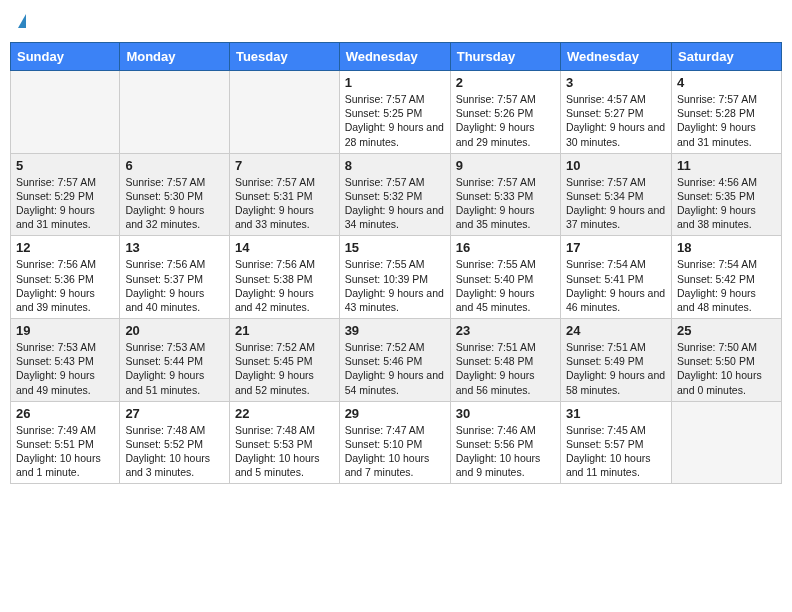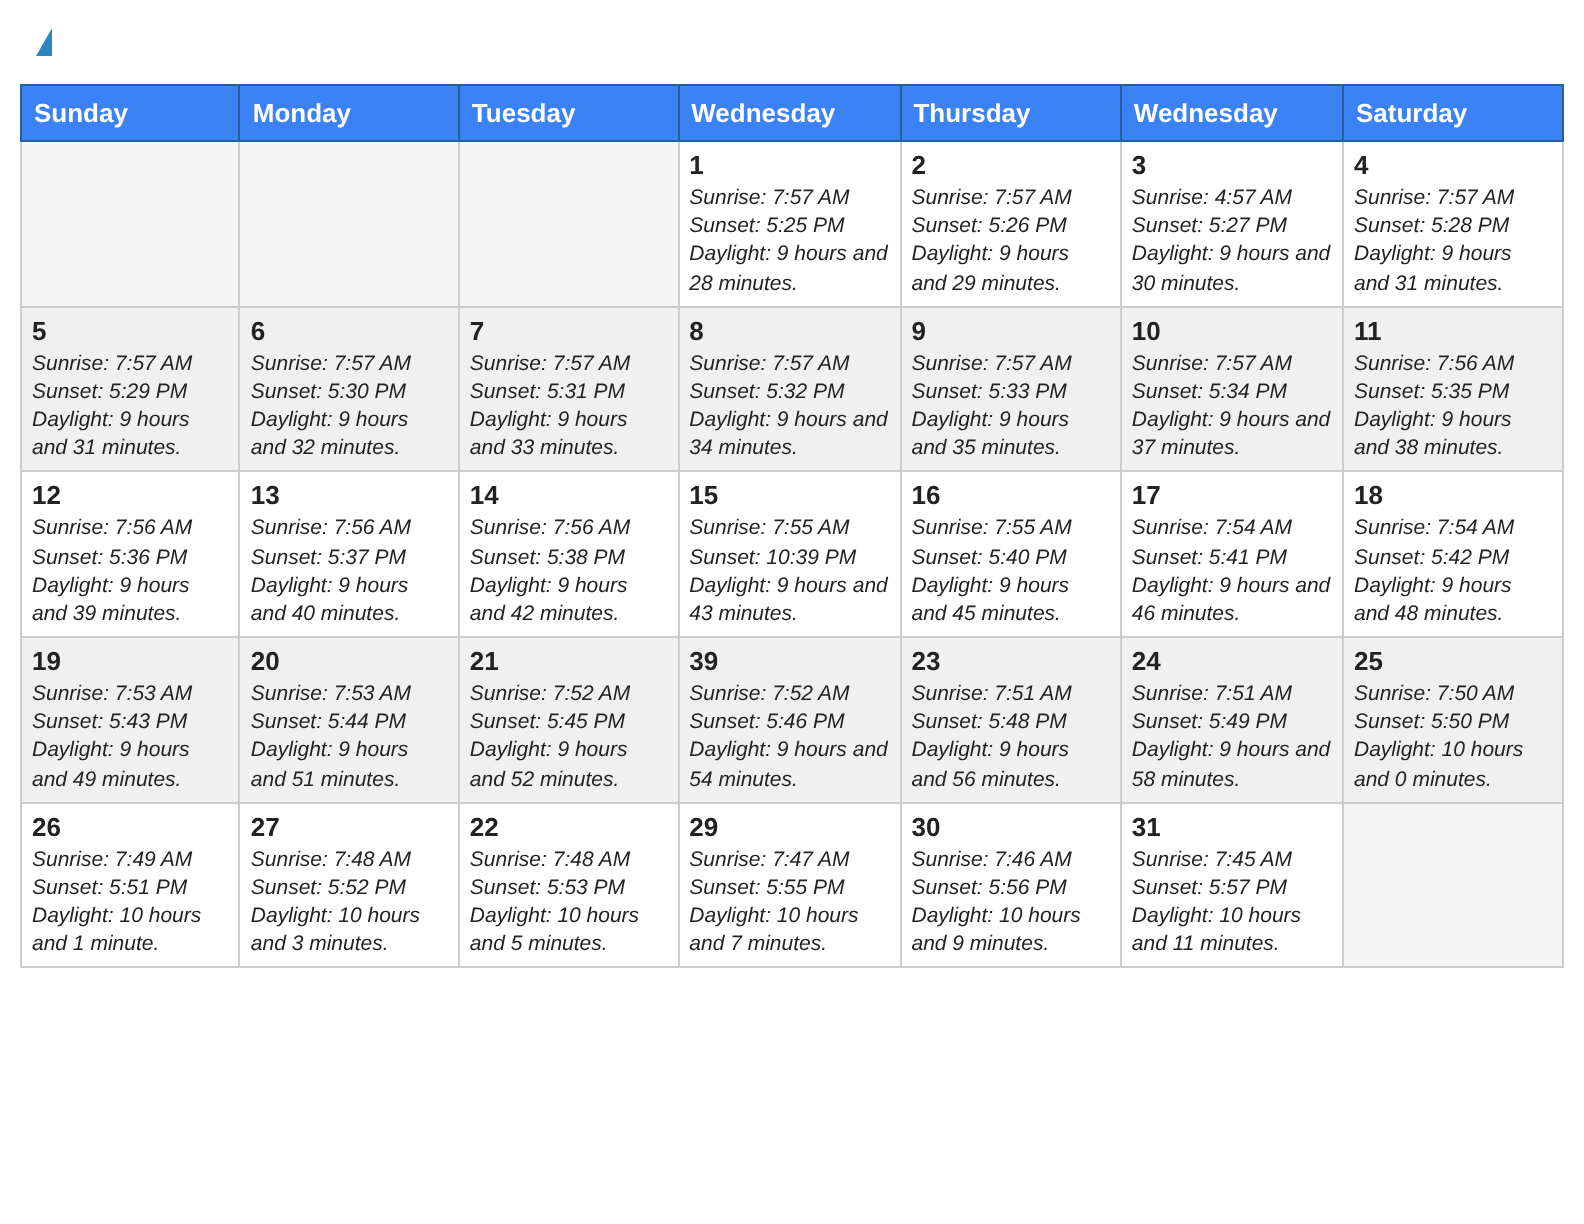--- a/index.html
+++ b/index.html
@@ -84,21 +84,20 @@
     }
     .day-num {
       font-size: 13px;
       font-weight: bold;
       margin-bottom: 2px;
     }
     .day-detail {
       font-size: 10.5px;
       line-height: 1.35;
       color: #222;
-      font-style: italic;
     }
     .row-shaded td {
       background: #f0f0f0;
     }
   </style>
 </head>
 <body>
 
 <div class="header">
   <div class="logo">
@@ -198,21 +197,21 @@
         </td>
         <td>
           <div class="day-num">10</div>
           <div class="day-detail">Sunrise: 7:57 AM
 Sunset: 5:34 PM
 Daylight: 9 hours
 and 37 minutes.</div>
         </td>
         <td>
           <div class="day-num">11</div>
-          <div class="day-detail">Sunrise: 7:56 AM
+          <div class="day-detail">Sunrise: 4:56 AM
 Sunset: 5:35 PM
 Daylight: 9 hours
 and 38 minutes.</div>
         </td>
       </tr>
       <tr>
         <td>
           <div class="day-num">12</div>
           <div class="day-detail">Sunrise: 7:56 AM
 Sunset: 5:36 PM
@@ -331,21 +330,21 @@
         <td>
           <div class="day-num">22</div>
           <div class="day-detail">Sunrise: 7:48 AM
 Sunset: 5:53 PM
 Daylight: 10 hours
 and 5 minutes.</div>
         </td>
         <td>
           <div class="day-num">29</div>
           <div class="day-detail">Sunrise: 7:47 AM
-Sunset: 5:55 PM
+Sunset: 5:10 PM
 Daylight: 10 hours
 and 7 minutes.</div>
         </td>
         <td>
           <div class="day-num">30</div>
           <div class="day-detail">Sunrise: 7:46 AM
 Sunset: 5:56 PM
 Daylight: 10 hours
 and 9 minutes.</div>
         </td>

